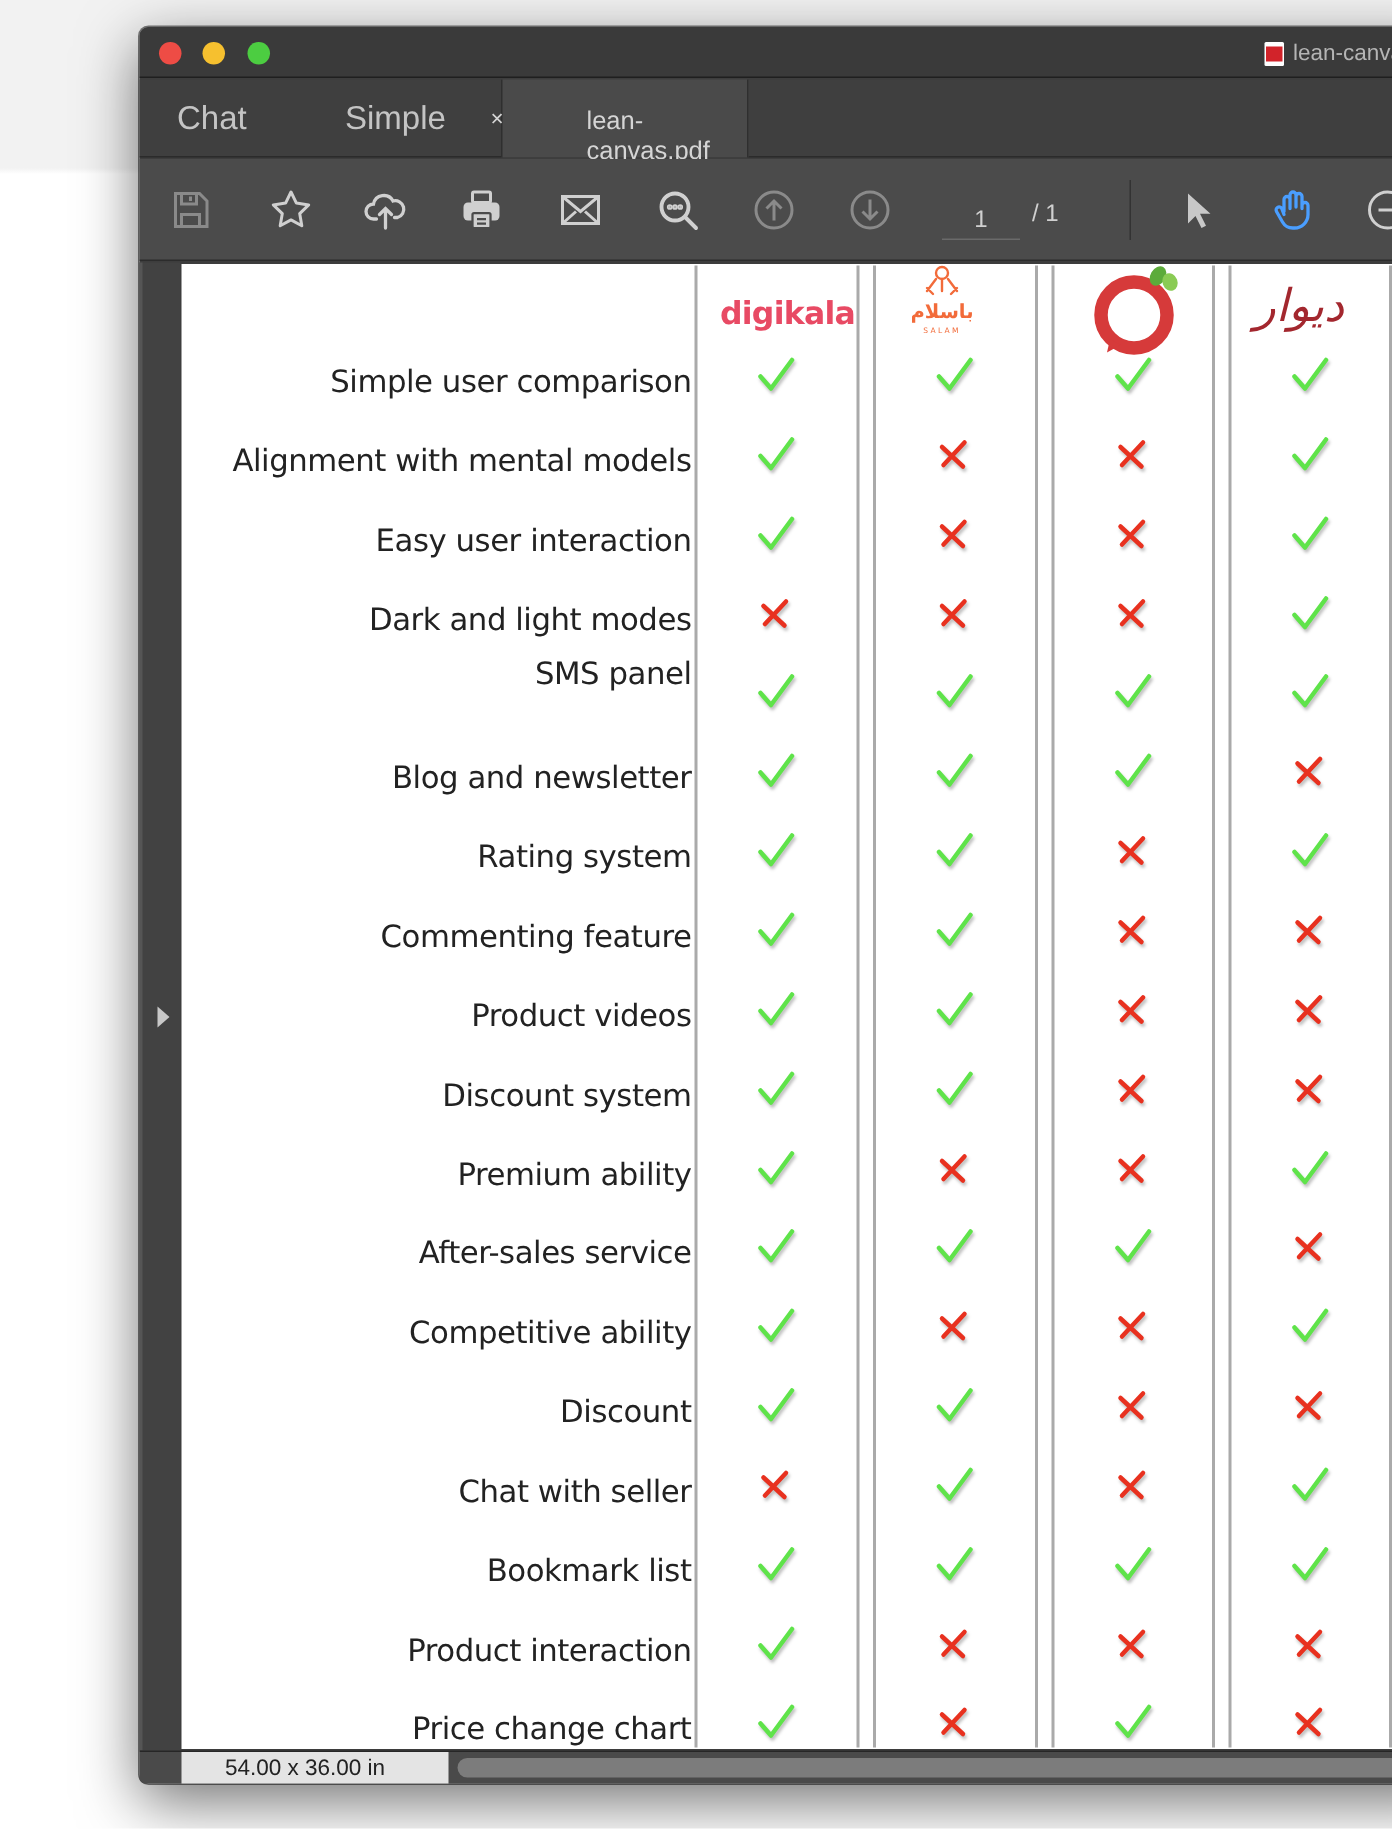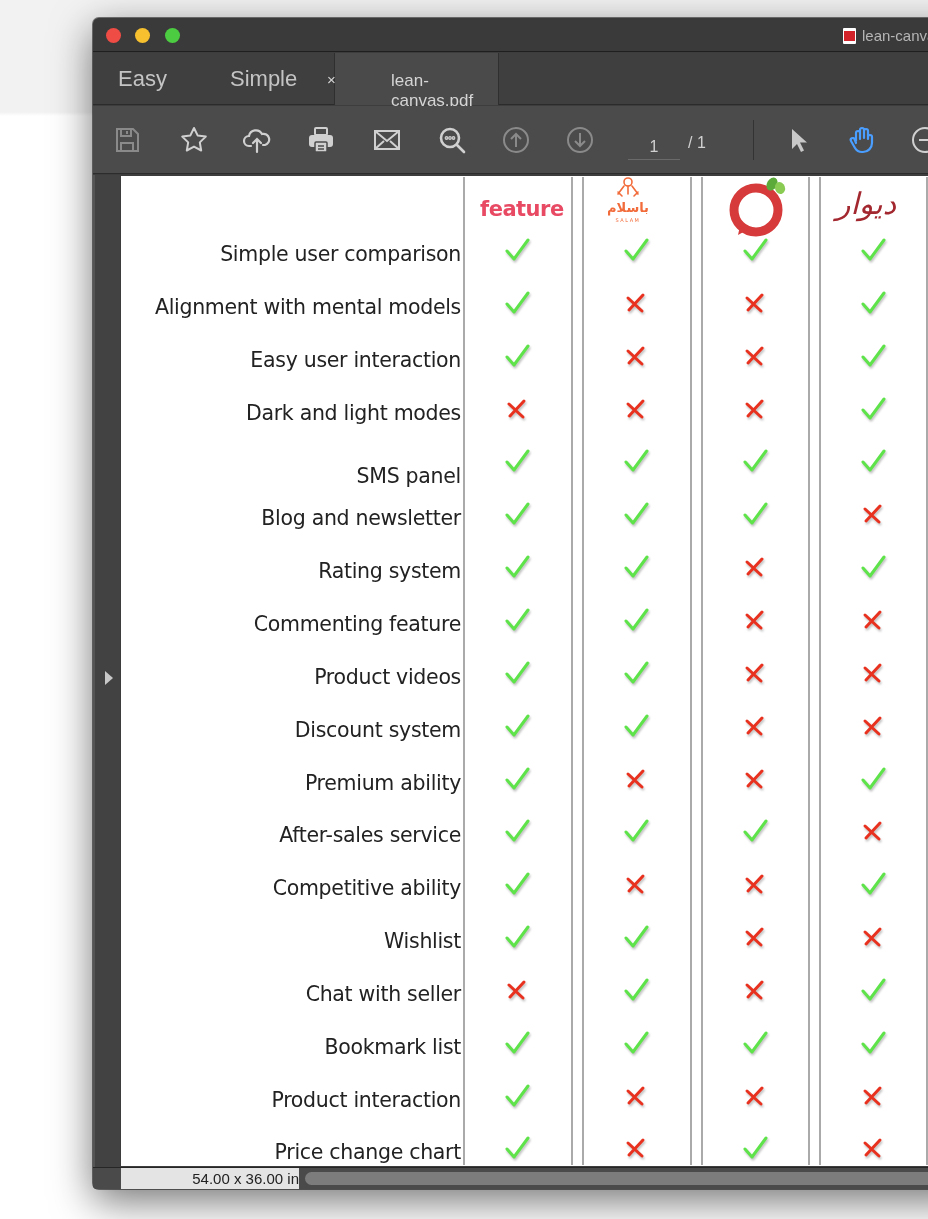--- a/index.html
+++ b/index.html
@@ -95,21 +95,21 @@
   .logo-basalam { left: 487px; top: -2px; width: 40px; height: 60px; }
   .logo-snapp { left: 605px; top: -6px; width: 64px; height: 70px; }
   .logo-divar { left: 715px; top: 10px; color: #a3272e; font-size: 30px; font-family: "DejaVu Serif", serif; font-style: italic; text-align: center; }
   
   .statusbar {
     position: absolute; left: 0; top: 1149px; width: 100%; height: 22px; background: #4a4a4a;
     border-top: 1px solid #262626;
   }
   .status-size {
     position: absolute; left: 28px; top: 0; width: 178px; height: 38px; background: #e4e4e4;
-    color: #222; font-size: 15px; padding: 2px 0 0 29px; text-align: right;
+    color: #222; font-size: 15px; padding: 2px 0 0 29px;
   }
   .hscroll {
     position: absolute; left: 212px; top: 4px; width: 700px; height: 13px; background: #7c7c7c;
     border-radius: 7px 0 0 7px;
   }
 </style>
 </head>
 <body>
 
 <div class="win-shadow"></div>
@@ -119,21 +119,21 @@
     <div class="traffic red"></div>
     <div class="traffic yellow"></div>
     <div class="traffic green"></div>
     <div class="win-title">
       <span class="pdf-icon"></span>
       <span>lean-canvas.pdf</span>
     </div>
   </div>
 
   <div class="tabbar">
-    <span class="nav-link nav-home">Easy</span>
+    <span class="nav-link nav-home">Chat</span>
     <span class="nav-link nav-tools">Simple</span>
     <div class="doc-tab">
       <span class="doc-tab-label">lean-canvas.pdf</span>
     </div>
     <span class="doc-tab-close">×</span>
   </div>
 
   <div class="toolbar">
     <div class="tb-btn" style="left:18px">
       <svg viewBox="0 0 30 30" fill="none" stroke="#8a8a8a" stroke-width="2">
@@ -217,21 +217,21 @@
 
       <div class="vline" style="left:342px"></div>
       <div class="vline" style="left:450px"></div>
       <div class="vline" style="left:461px"></div>
       <div class="vline" style="left:569px"></div>
       <div class="vline" style="left:580px"></div>
       <div class="vline" style="left:687px"></div>
       <div class="vline" style="left:698px"></div>
       <div class="vline" style="left:805px"></div>
 
-      <div class="logo logo-digikala">feature</div>
+      <div class="logo logo-digikala">digikala</div>
       <div class="logo logo-basalam">
         <svg viewBox="0 0 40 60" width="40" height="60">
           <g fill="none" stroke="#f26b3a" stroke-width="1.6" stroke-linecap="round">
             <circle cx="20" cy="8" r="4"></circle>
             <path d="M16 12l-6 8M24 12l6 8M20 12v8M14 22l-4-4M26 22l4-4"></path>
           </g>
           <text x="20" y="38" text-anchor="middle" font-size="13" font-weight="bold" fill="#f26b3a" font-family="DejaVu Sans, sans-serif">باسلام</text>
           <text x="20" y="48" text-anchor="middle" font-size="5" fill="#f26b3a" font-family="DejaVu Sans, sans-serif" letter-spacing="1.5">SALAM</text>
         </svg>
       </div>
@@ -291,21 +291,21 @@
             </svg></div>
           <div class="mark" style="left: 501px; top: 218.55px;"><svg viewBox="0 0 28 28">
               <path d="M6 9 L20 22 M21 6 L7 21" fill="none" stroke="#e8311f" stroke-width="3" stroke-linecap="round" style="filter:drop-shadow(1px 2px 1px rgba(0,0,0,0.25))"></path>
             </svg></div>
           <div class="mark" style="left: 620px; top: 218.55px;"><svg viewBox="0 0 28 28">
               <path d="M6 9 L20 22 M21 6 L7 21" fill="none" stroke="#e8311f" stroke-width="3" stroke-linecap="round" style="filter:drop-shadow(1px 2px 1px rgba(0,0,0,0.25))"></path>
             </svg></div>
           <div class="mark" style="left: 738px; top: 218.55px;"><svg viewBox="0 0 28 28">
               <path d="M4 15 L11 23 L25 4" fill="none" stroke="#5fe34a" stroke-width="3" stroke-linecap="round" stroke-linejoin="round" style="filter:drop-shadow(1px 2px 1px rgba(0,0,0,0.25))"></path>
             </svg></div>
-          <div class="row-label" style="top: 288px;">SMS panel</div>
+          <div class="row-label" style="top: 261px;">SMS panel</div>
           <div class="mark" style="left: 382px; top: 271.4px;"><svg viewBox="0 0 28 28">
               <path d="M4 15 L11 23 L25 4" fill="none" stroke="#5fe34a" stroke-width="3" stroke-linecap="round" stroke-linejoin="round" style="filter:drop-shadow(1px 2px 1px rgba(0,0,0,0.25))"></path>
             </svg></div>
           <div class="mark" style="left: 501px; top: 271.4px;"><svg viewBox="0 0 28 28">
               <path d="M4 15 L11 23 L25 4" fill="none" stroke="#5fe34a" stroke-width="3" stroke-linecap="round" stroke-linejoin="round" style="filter:drop-shadow(1px 2px 1px rgba(0,0,0,0.25))"></path>
             </svg></div>
           <div class="mark" style="left: 620px; top: 271.4px;"><svg viewBox="0 0 28 28">
               <path d="M4 15 L11 23 L25 4" fill="none" stroke="#5fe34a" stroke-width="3" stroke-linecap="round" stroke-linejoin="round" style="filter:drop-shadow(1px 2px 1px rgba(0,0,0,0.25))"></path>
             </svg></div>
           <div class="mark" style="left: 738px; top: 271.4px;"><svg viewBox="0 0 28 28">
@@ -408,21 +408,21 @@
             </svg></div>
           <div class="mark" style="left: 501px; top: 694.2px;"><svg viewBox="0 0 28 28">
               <path d="M6 9 L20 22 M21 6 L7 21" fill="none" stroke="#e8311f" stroke-width="3" stroke-linecap="round" style="filter:drop-shadow(1px 2px 1px rgba(0,0,0,0.25))"></path>
             </svg></div>
           <div class="mark" style="left: 620px; top: 694.2px;"><svg viewBox="0 0 28 28">
               <path d="M6 9 L20 22 M21 6 L7 21" fill="none" stroke="#e8311f" stroke-width="3" stroke-linecap="round" style="filter:drop-shadow(1px 2px 1px rgba(0,0,0,0.25))"></path>
             </svg></div>
           <div class="mark" style="left: 738px; top: 694.2px;"><svg viewBox="0 0 28 28">
               <path d="M4 15 L11 23 L25 4" fill="none" stroke="#5fe34a" stroke-width="3" stroke-linecap="round" stroke-linejoin="round" style="filter:drop-shadow(1px 2px 1px rgba(0,0,0,0.25))"></path>
             </svg></div>
-          <div class="row-label" style="top: 753.05px;">Wishlist</div>
+          <div class="row-label" style="top: 753.05px;">Discount</div>
           <div class="mark" style="left: 382px; top: 747.05px;"><svg viewBox="0 0 28 28">
               <path d="M4 15 L11 23 L25 4" fill="none" stroke="#5fe34a" stroke-width="3" stroke-linecap="round" stroke-linejoin="round" style="filter:drop-shadow(1px 2px 1px rgba(0,0,0,0.25))"></path>
             </svg></div>
           <div class="mark" style="left: 501px; top: 747.05px;"><svg viewBox="0 0 28 28">
               <path d="M4 15 L11 23 L25 4" fill="none" stroke="#5fe34a" stroke-width="3" stroke-linecap="round" stroke-linejoin="round" style="filter:drop-shadow(1px 2px 1px rgba(0,0,0,0.25))"></path>
             </svg></div>
           <div class="mark" style="left: 620px; top: 747.05px;"><svg viewBox="0 0 28 28">
               <path d="M6 9 L20 22 M21 6 L7 21" fill="none" stroke="#e8311f" stroke-width="3" stroke-linecap="round" style="filter:drop-shadow(1px 2px 1px rgba(0,0,0,0.25))"></path>
             </svg></div>
           <div class="mark" style="left: 738px; top: 747.05px;"><svg viewBox="0 0 28 28">

